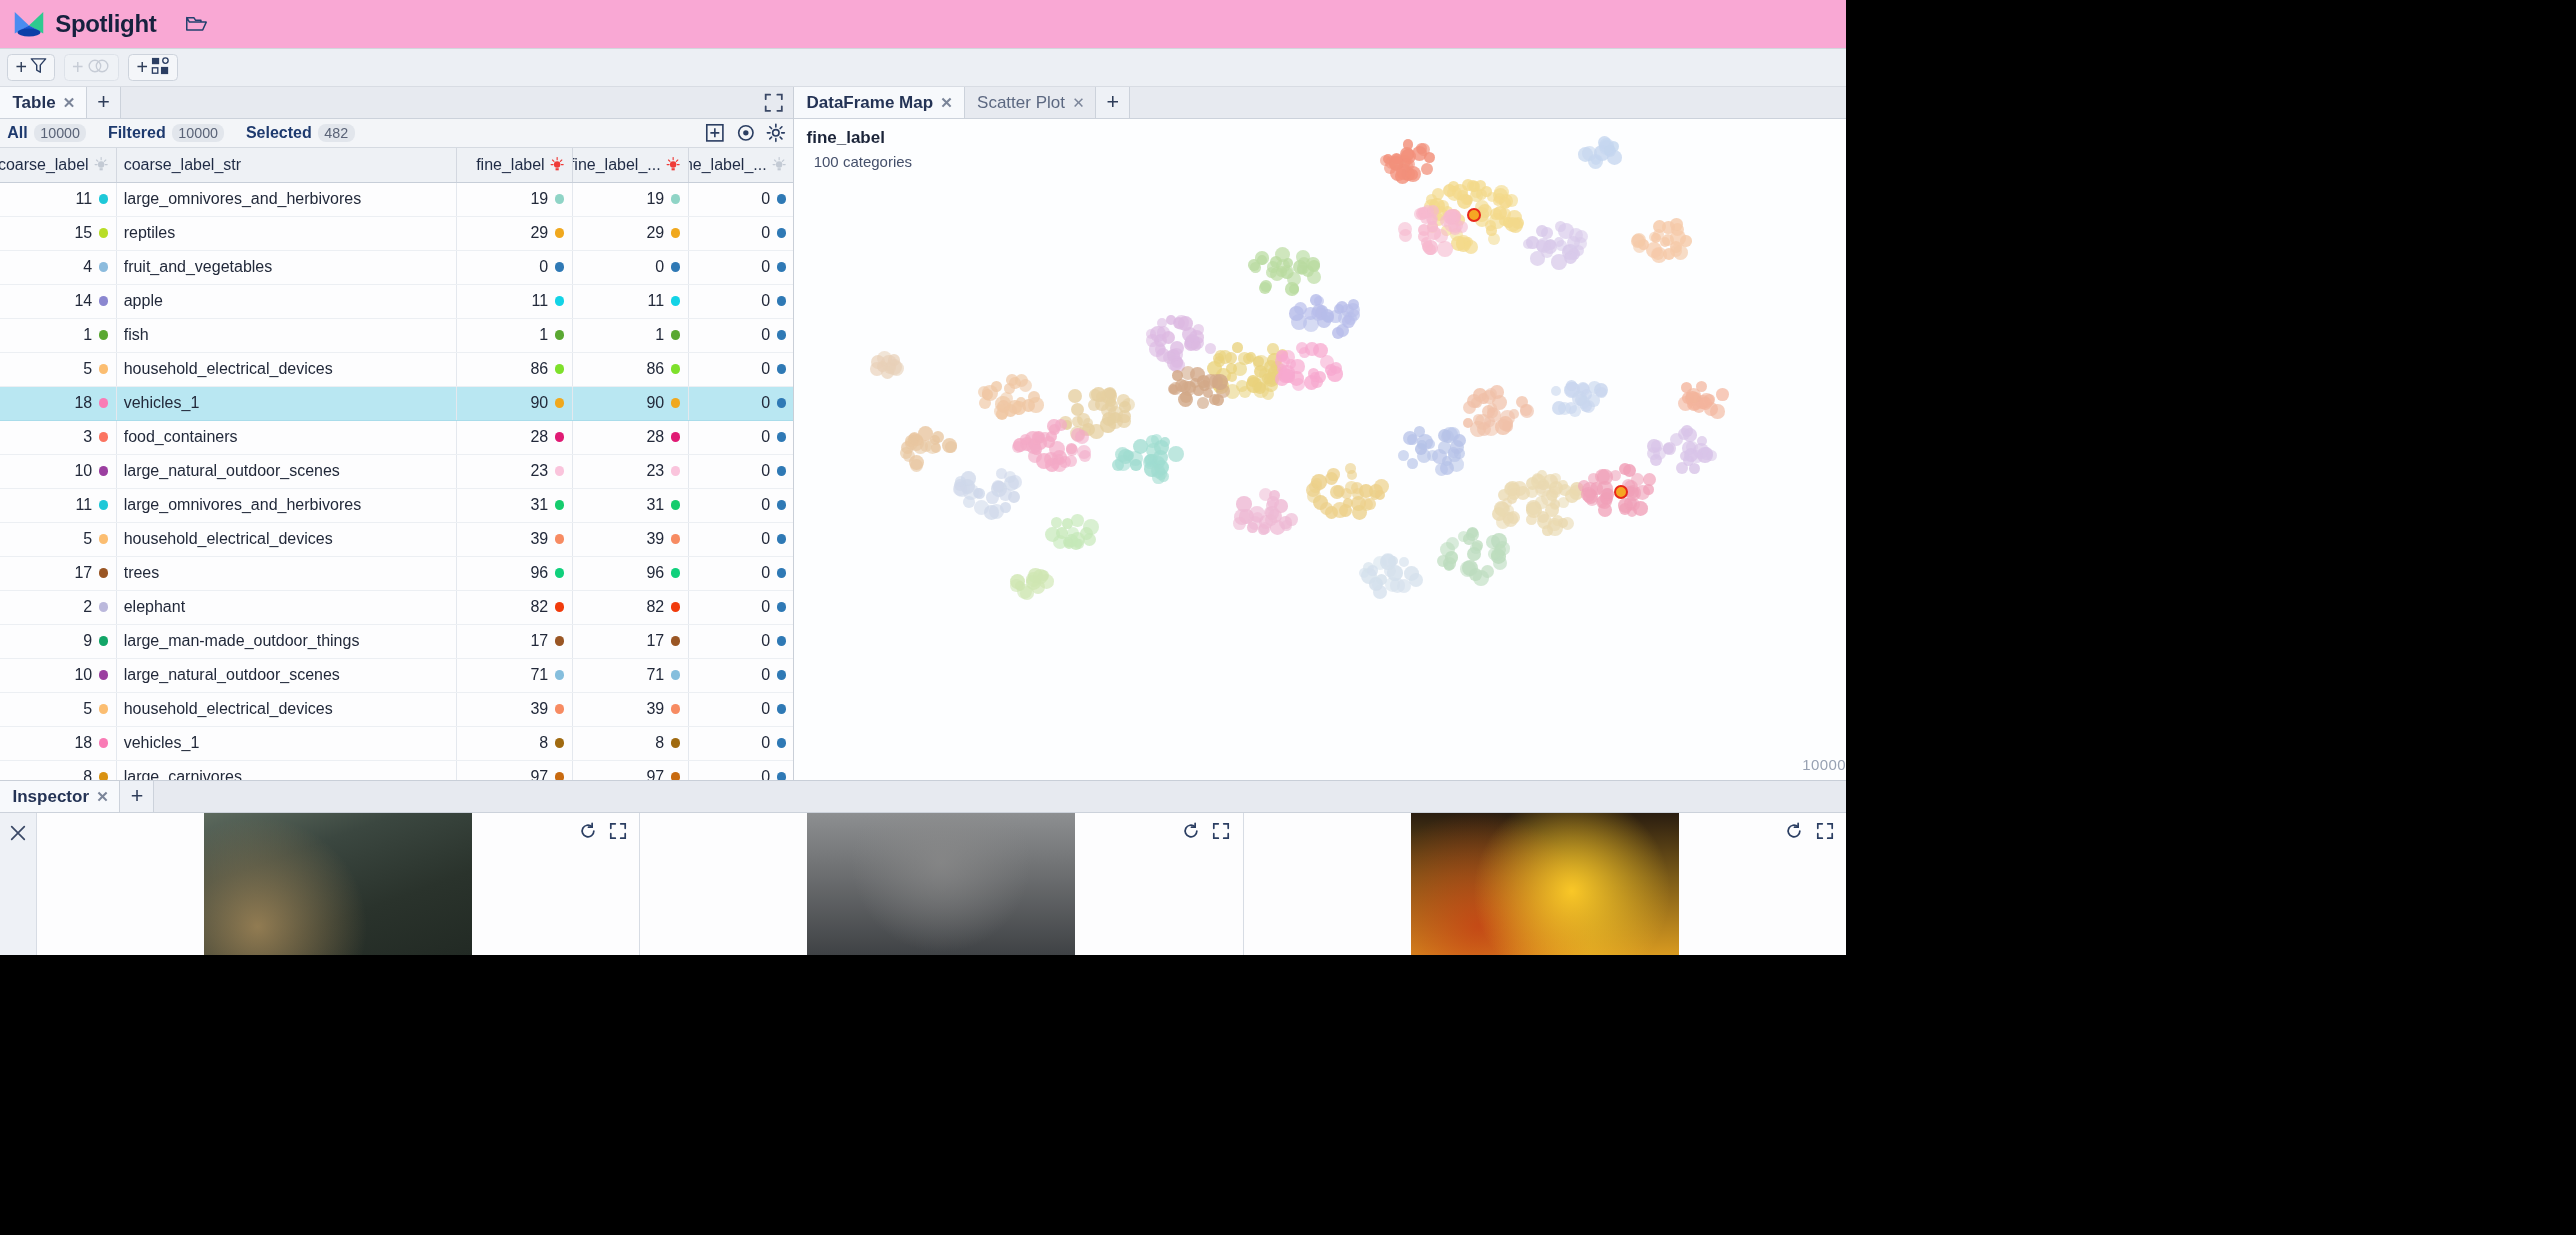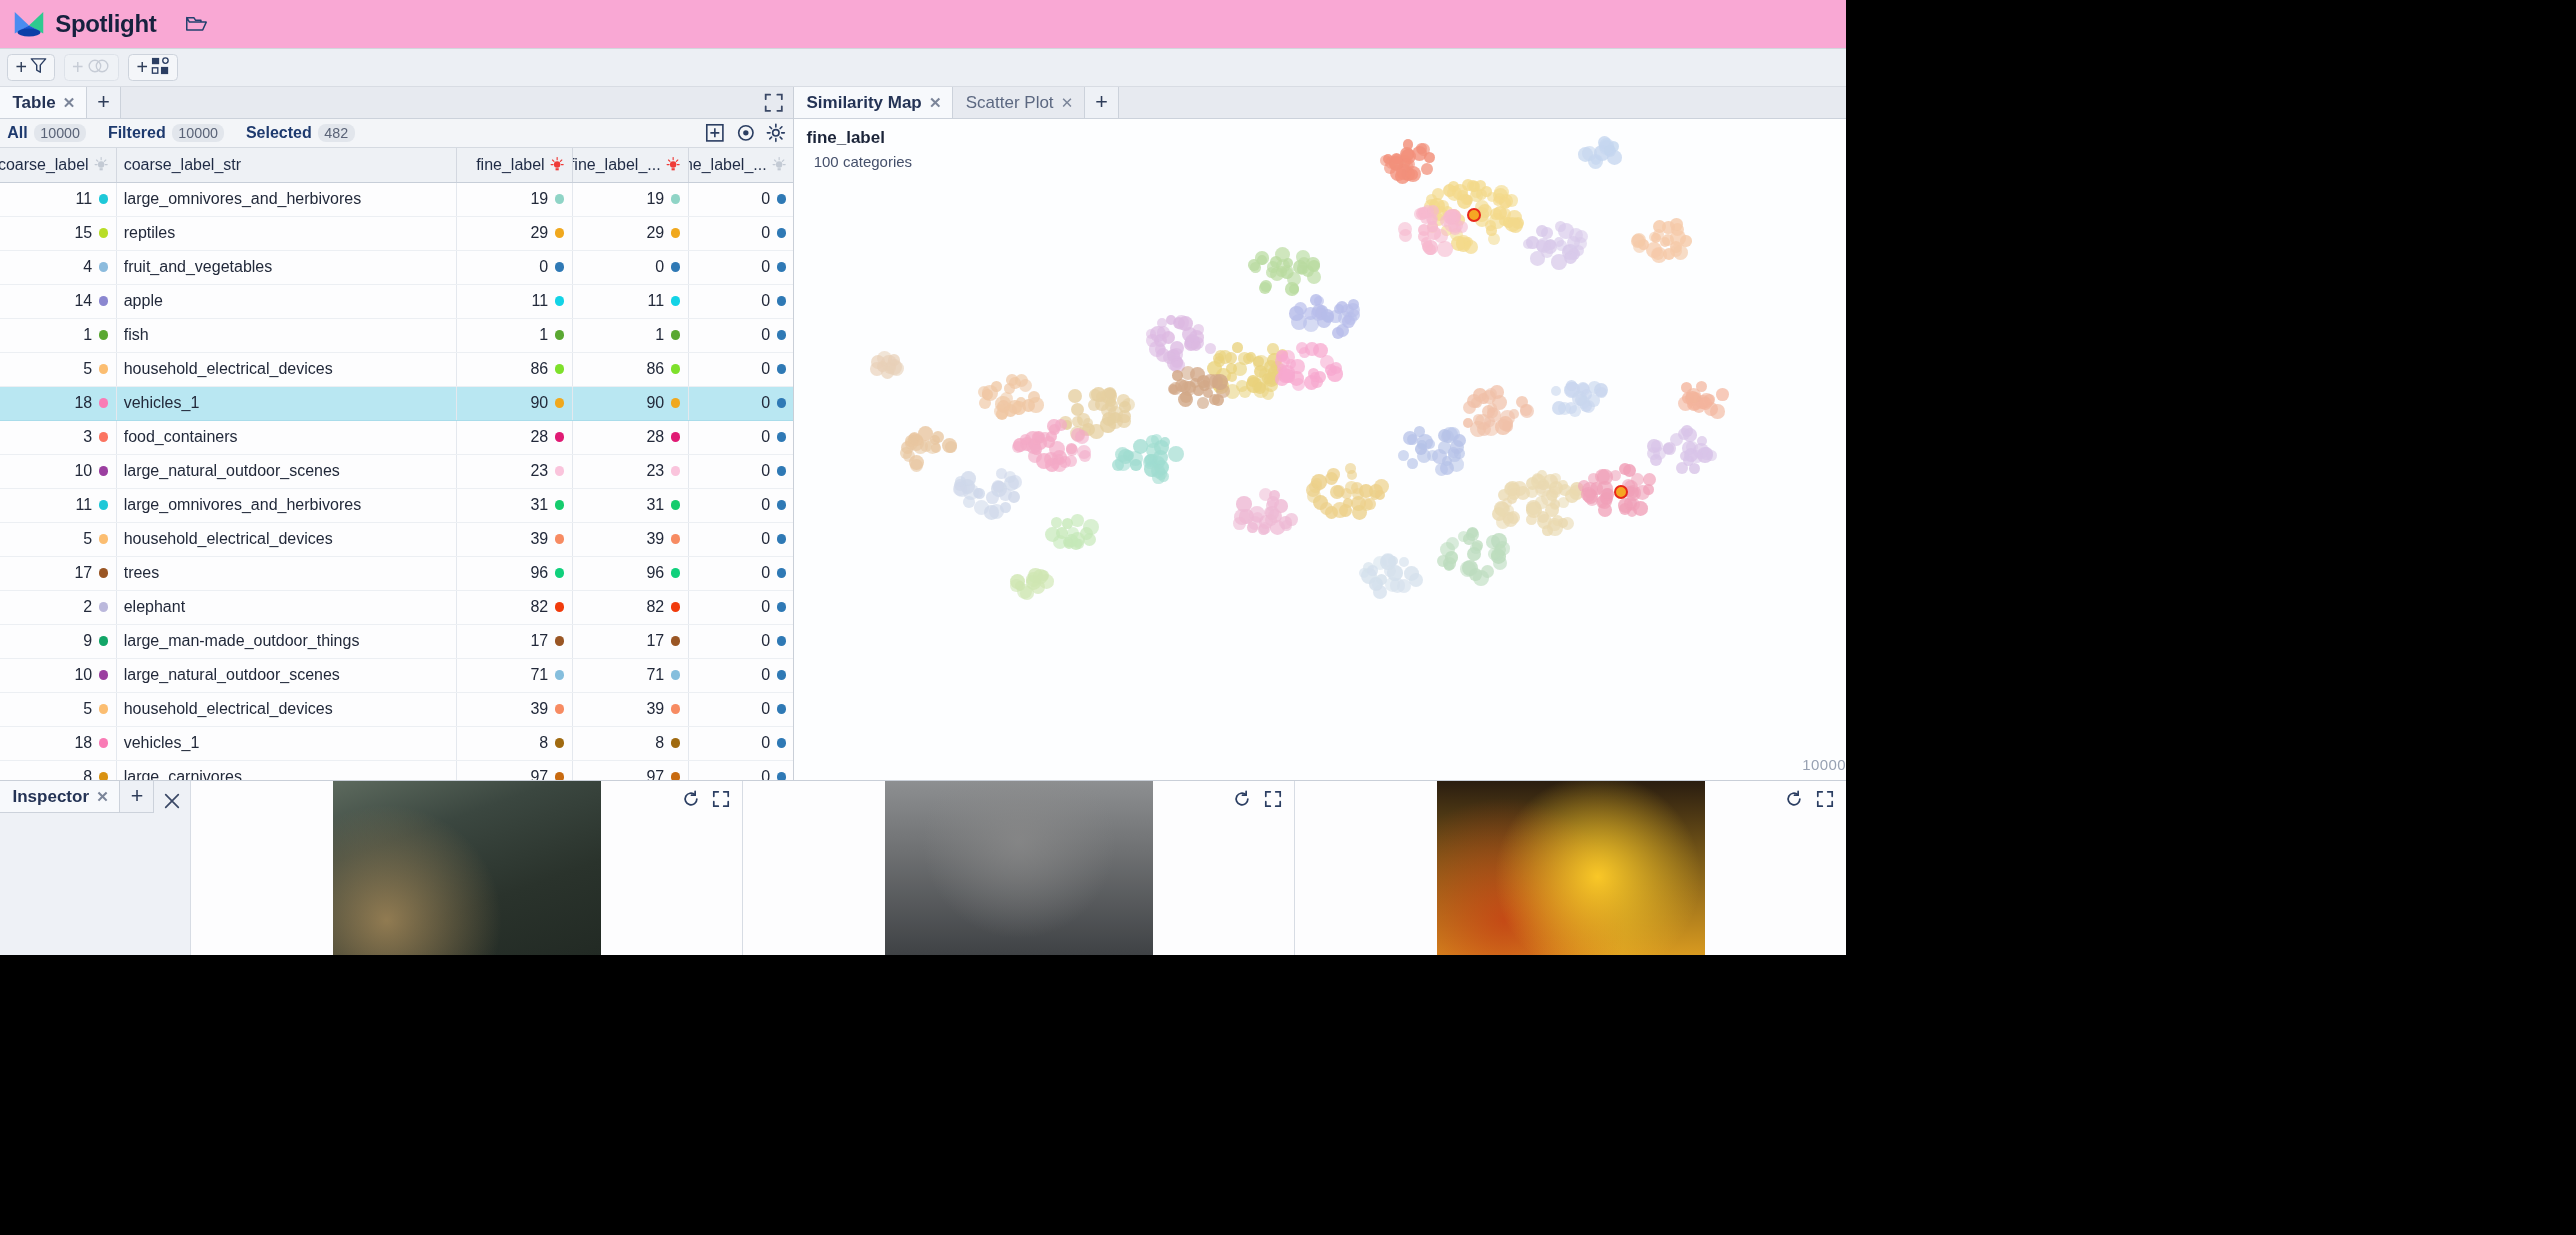--- a/index.html
+++ b/index.html
@@ -154,21 +154,21 @@
   .plot-legend { position: absolute; left: 12.5px; top: 9px; }
   .legend-title { font-size: 17px; font-weight: bold; color: #1b2439; }
   .legend-sub { font-size: 15px; color: #45506b; margin-top: 5.4px; margin-left: 7.2px; }
   .plot-count {
     position: absolute; right: 0px; bottom: 7.2px;
     font-size: 15px; color: #98a2b3; letter-spacing: 0.4px;
   }
   .dot { position: absolute; border-radius: 50%; }
 
   
-  .inspector { height: 175px; min-height: 175px; display: flex; flex-direction: row;
+  .inspector { height: 175px; min-height: 175px; display: flex; flex-direction: column;
                border-top: 0.9px solid #c9cfd8; background: #eef1f6; }
   .insp-body { flex: 1; display: flex; background: #eef1f6; min-height: 0; }
   .insp-close {
     width: 36px; display: flex; align-items: flex-start; justify-content: center;
     padding-top: 10.7px; cursor: pointer;
   }
   .cards { flex: 1; display: flex; min-width: 0; }
   .card {
     flex: 1; background: #fdfdfe; border-left: 0.9px solid #d7dce4;
     position: relative; display: flex; align-items: center; justify-content: center;
@@ -720,21 +720,21 @@
                 <td>wolf</td>
               </tr>
             </tbody>
         </table>
       </div>
     </div>
 
     <div class="rightpane">
       <div class="tabstrip">
         <div class="tab active">
-          <span>Similarity Map</span>
+          <span>DataFrame Map</span>
           <span class="tabclose">✕</span>
         </div>
         <div class="tab inactive">
           <span>Scatter Plot</span>
           <span class="tabclose">✕</span>
         </div>
         <div class="tabadd">+</div>
       </div>
 
       <div class="plotbody">

